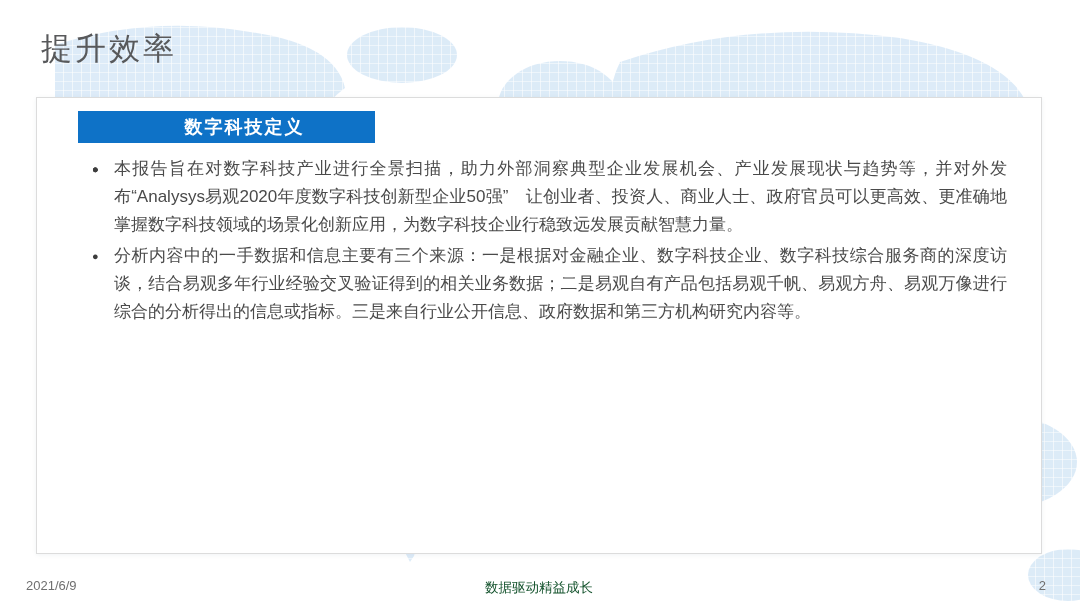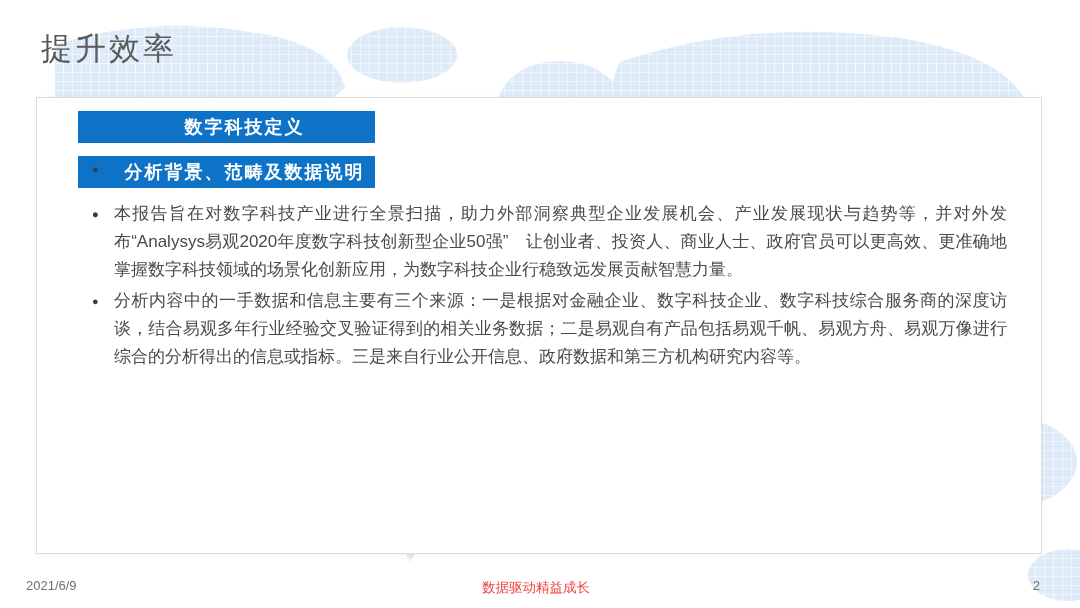--- a/index.html
+++ b/index.html
@@ -44,28 +44,28 @@
     font-size:17px; line-height:28px;
     color:#4a4a4a;
     text-align:justify;
     text-justify:inter-ideograph;
     margin-bottom:3px;
   }
   .bullet-list li .dot {
     position:absolute; left:1px; top:0;
     font-size:11px; line-height:28px; color:#3d3d3d;
   }
-  .footer { position:absolute; left:0; right:8px; bottom:0; height:44px; z-index:2; }
+  .footer { position:absolute; left:0; right:2px; bottom:0; height:44px; z-index:2; }
   .footer-date {
     position:absolute; left:26px; top:14px;
     font-size:13px; color:#6f6f6f;
   }
   .footer-slogan {
     position:absolute; left:0; right:0; top:15px;
-    text-align:center; font-size:13.5px; color:#ef4444;
+    text-align:center; font-size:13.5px; color:#14532d;
   }
   .footer-page {
     position:absolute; right:32px; top:14px;
     font-size:13px; color:#6f6f6f;
   }
 </style>
 </head>
 <body>
 
 <svg class="map-bg" viewBox="0 0 1080 608" aria-hidden="true">
@@ -94,21 +94,20 @@
   <div class="section">
     <div class="section-header">数字科技定义</div>
     <ul class="bullet-list">
       <li>
         <span class="dot">●</span>
       </li>
     </ul>
   </div>
 
   <div class="section">
-    <div class="section-header">分析背景、范畴及数据说明</div>
     <ul class="bullet-list">
       <li>
         <span class="dot">●</span>
       </li>
       <li>
         <span class="dot">●</span>
         <span>本报告旨在对数字科技产业进行全景扫描，助力外部洞察典型企业发展机会、产业发展现状与趋势等，并对外发布“Analysys易观2020年度数字科技创新型企业50强”　让创业者、投资人、商业人士、政府官员可以更高效、更准确地掌握数字科技领域的场景化创新应用，为数字科技企业行稳致远发展贡献智慧力量。</span>
       </li>
       <li>
         <span class="dot">●</span>

